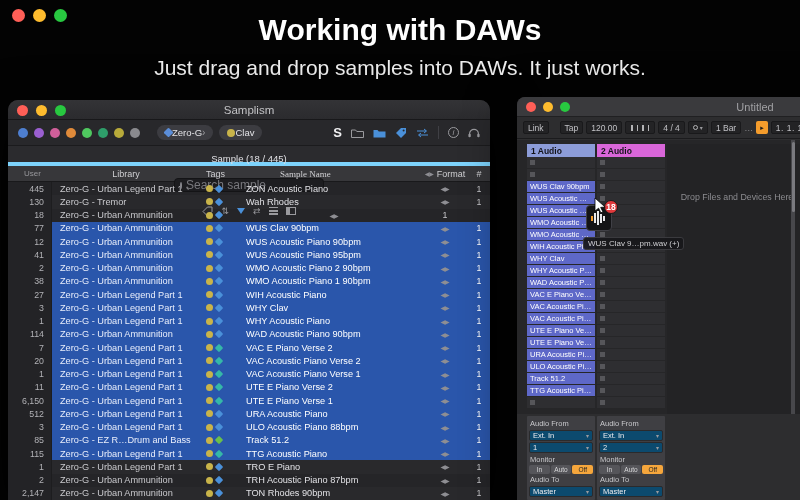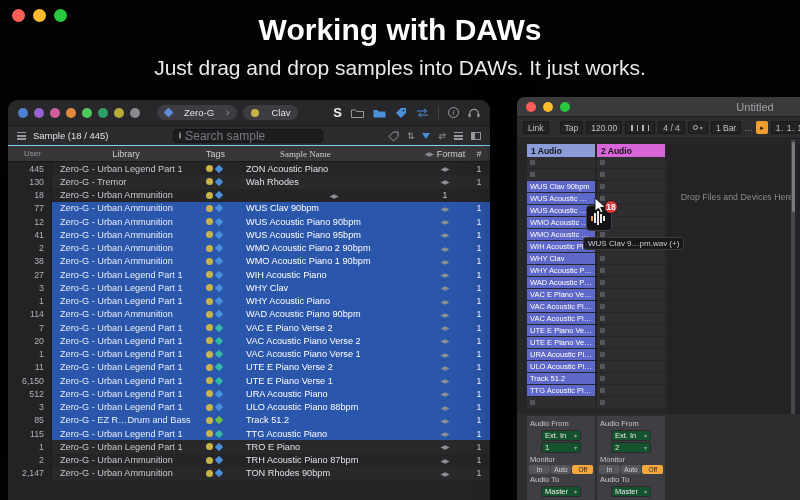--- a/index.html
+++ b/index.html
@@ -26,34 +26,34 @@
     background:#242427; border-radius:10px 10px 0 0; overflow:hidden;
     box-shadow:0 14px 50px rgba(0,0,0,.85); color:#d8d8da; }
   .sm-titlebar { position:relative; height:20px; background:linear-gradient(#333336,#2b2b2e);
     border-bottom:1px solid #18181a; display:flex; align-items:center; justify-content:center;
     font-size:11.5px; color:#c2c2c5; }
   .sm-toolbar { height:26px; background:#28282b; border-bottom:1px solid #1b1b1d;
     display:flex; align-items:center; padding:0 10px; gap:5px; }
   .dots { display:flex; gap:6px; align-items:center; }
   .dot { width:10px; height:10px; border-radius:50%; }
   .chips { display:flex; gap:6px; margin-left:12px; }
-  .chip { display:flex; align-items:center; gap:12px; background:#3c3c41; border-radius:10px;
+  .chip { display:flex; align-items:center; gap:0; background:#3c3c41; border-radius:10px;
     padding:2px 8px; font-size:9.5px; color:#e2e2e6; }
   .chip-ic.diamond { width:7px; height:7px; transform:rotate(45deg); border-radius:1px; }
   .chip-ic.circle { width:8px; height:8px; border-radius:50%; }
   .chip-suffix { color:#9a9a9e; font-size:10px; }
   .sp { flex:1; }
   .tb-icons { display:flex; align-items:center; gap:9px; }
   .tb-s { font-size:13px; font-weight:bold; color:#f0f0f2; }
   .tb-div { width:1px; height:13px; background:#404045; }
   .ic-info { width:11px; height:11px; border:1px solid #9a9a9e; border-radius:50%;
     color:#9a9a9e; font-size:8px; font-style:italic; display:flex; align-items:center; justify-content:center; }
 
-  .sm-listbar { height:20px; background:#2b2b2e; border-bottom:1px solid #7dd3fc;
-    display:flex; align-items:center; padding:0 9px; gap:7px; }
+  .sm-listbar { height:20px; background:#2b2b2e; border-bottom:4px solid #7dd3fc;
+    display:flex; align-items:center; padding:0 9px; gap:7px;flex-direction:column; }
   .ic-bars { width:9px; height:8px;
     background:repeating-linear-gradient(#9a9a9e 0 1.5px, transparent 1.5px 3.2px); }
   .lb-title { font-size:9.5px; color:#e0e0e4; }
   .search { display:flex; align-items:center; gap:4px; width:150px; height:14px;
     background:#1d1d20; border:1px solid #141416; border-radius:4px; padding:0 5px; }
   .ic-search { position:relative; width:7px; height:7px; border:1px solid #85858a; border-radius:50%; }
   .ic-search::after { content:""; position:absolute; left:5px; top:5px; width:3px; height:1px;
     background:#85858a; transform:rotate(45deg); }
   .search-input { flex:1; background:transparent; border:none; outline:none; color:#cfcfd2;
     font-size:12px; font-family:"Liberation Sans", sans-serif; }
@@ -128,21 +128,21 @@
   .slot .stopbox { width:5px; height:5px; background:#56565a; margin-left:3px; }
   .slot.hl { background:#5e68c8; padding:0 3px; white-space:nowrap; overflow:hidden;
     text-overflow:ellipsis; display:block; line-height:11px; }
   .lv-scrollbar { position:absolute; left:274px; top:0; bottom:0; width:4px; background:#47474b; }
   .lv-thumb { margin:2px auto 0; width:3px; height:70px; background:#7a7a7f; border-radius:2px; }
 
   .lv-io { position:absolute; left:0; right:0; bottom:0; height:86px; background:#2d2d2f; }
   .io-col { position:absolute; top:2px; width:68px; background:#3f3f43; border-radius:1px;
     padding:2px; font-size:7.5px; color:#d0d0d4; }
   .io-label { font-size:7.5px; color:#c8c8cc; padding:1px 1px; }
-  .io-select { height:11px; margin:1px 12px; background:#14532d; border:1px solid #2a2a2c;
+  .io-select { height:11px; margin:1px 0; background:#0c4a6e; border:1px solid #2a2a2c;
     border-radius:2px; display:flex; align-items:center; justify-content:space-between;
     padding:0 3px; font-size:7.5px; color:#ececef; }
   .mon-row { display:flex; gap:1px; }
   .mon-btn { flex:1; text-align:center; font-size:6.5px; padding:1px 0; background:#55555a;
     border-radius:2px; color:#d8d8da; }
   .mon-btn.active { background:#f5a63c; color:#222; }
 
   
   .ghost { position:absolute; left:586px; top:205px; width:26px; height:26px; z-index:50;
     background:#141416; border:1px solid #404046; border-radius:4px;
@@ -162,20 +162,28 @@
   <div class="tl tl-screen">
     <b class="tl-red"></b>
     <b class="tl-yellow"></b>
     <b class="tl-green"></b>
   </div>
   <div class="hero-title">Working with DAWs</div>
   <div class="hero-sub">Just drag and drop samples into DAWs. It just works.</div>
 </div>
 
 <div class="win-samplism">
+  <div class="sm-titlebar">
+    <div class="tl tl-win">
+      <b class="tl-red"></b>
+      <b class="tl-yellow"></b>
+      <b class="tl-green"></b>
+    </div>
+    <span>Samplism</span>
+  </div>
 
   <div class="sm-toolbar">
     <div class="dots">
         <span class="dot" style="background: rgb(78, 127, 208);"></span>
         <span class="dot" style="background: rgb(154, 95, 208);"></span>
         <span class="dot" style="background: rgb(208, 95, 154);"></span>
         <span class="dot" style="background: rgb(224, 138, 58);"></span>
         <span class="dot" style="background: rgb(79, 200, 95);"></span>
         <span class="dot" style="background: rgb(46, 158, 106);"></span>
         <span class="dot" style="background: rgb(184, 170, 58);"></span>

